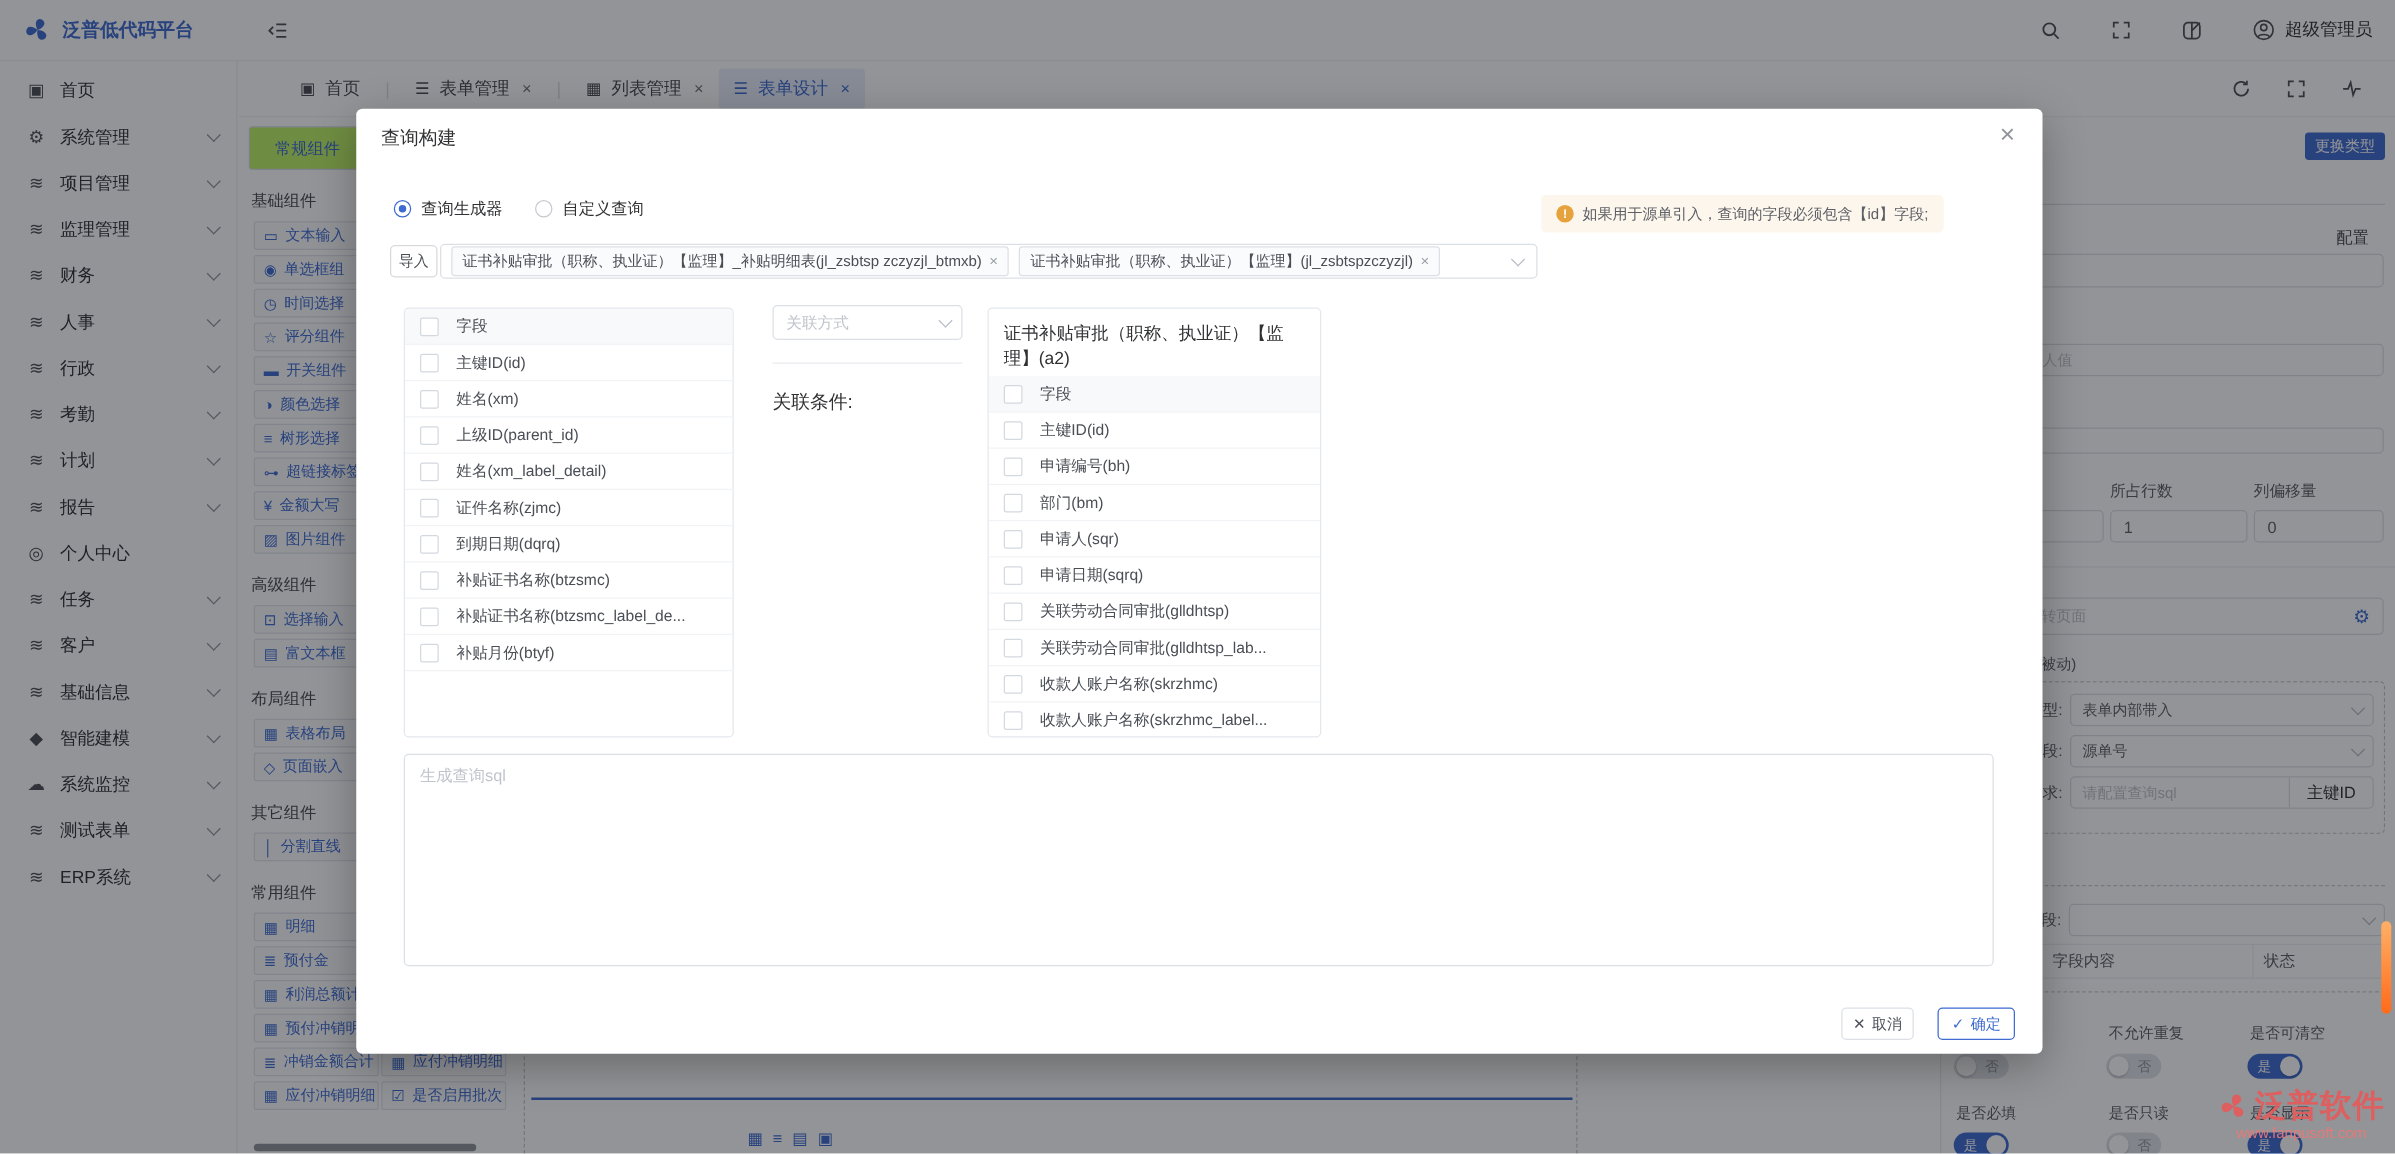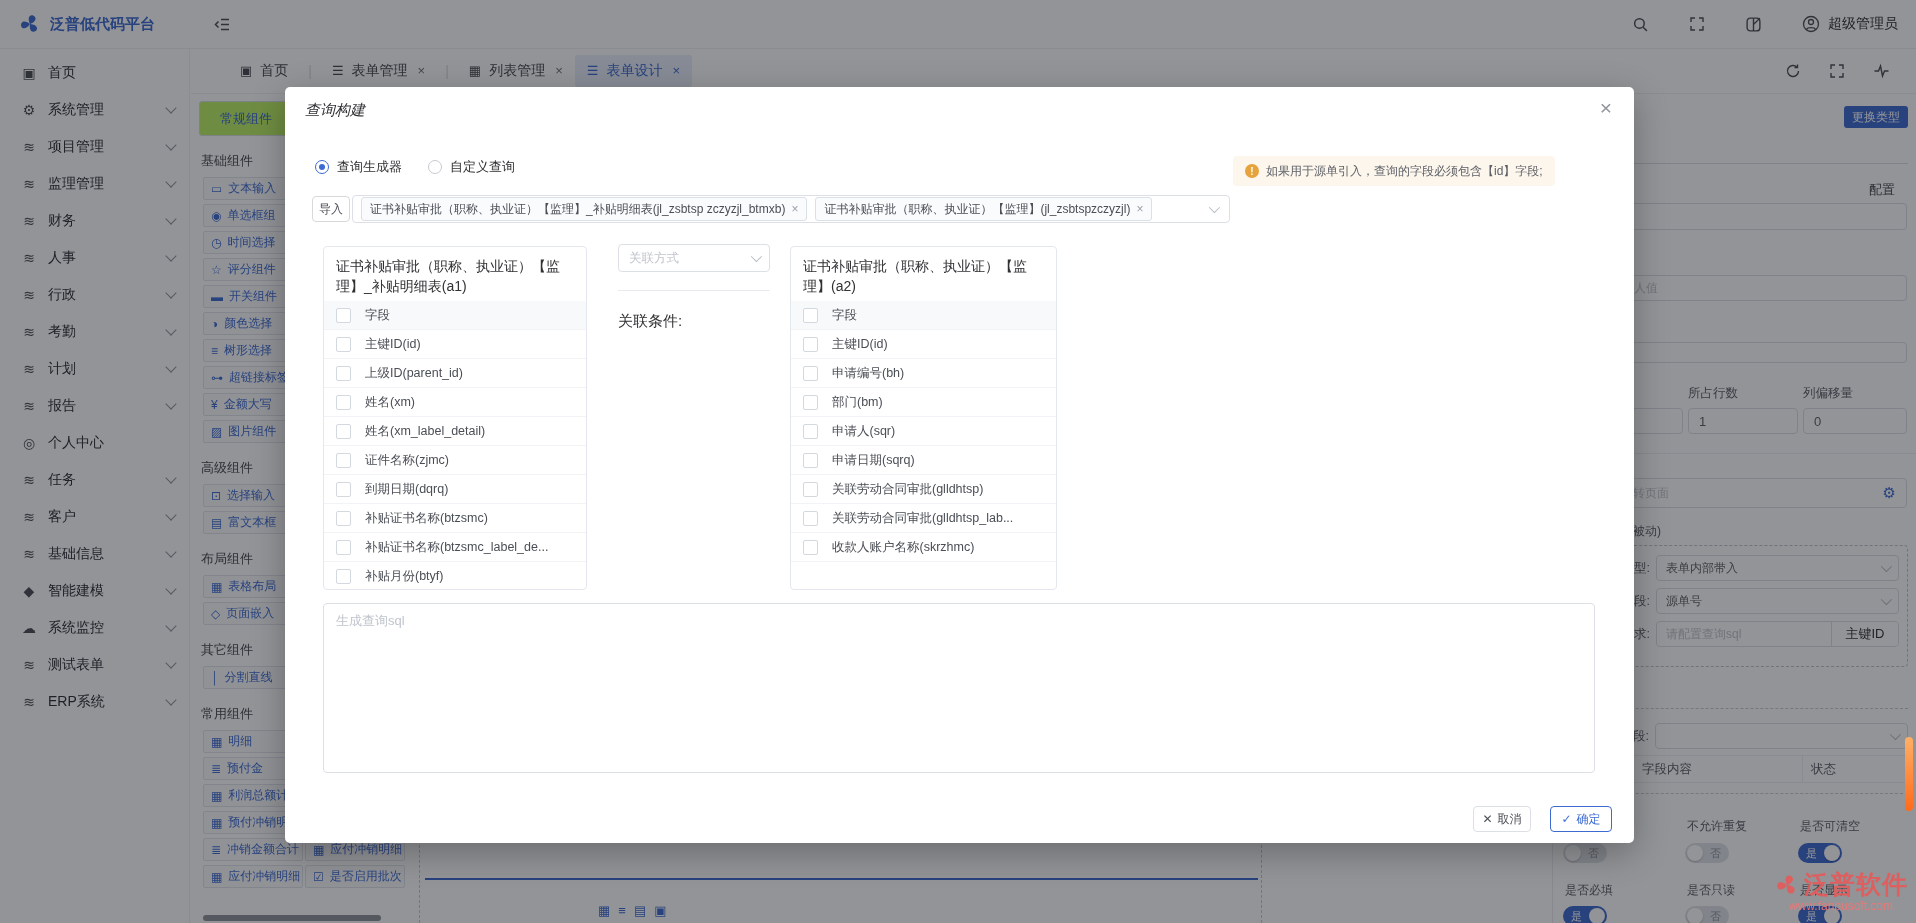--- a/index.html
+++ b/index.html
@@ -596,21 +596,21 @@
       </span>
       <span class="wm-brand">泛普软件</span>
     </span>
     <span class="wm-site">www.fanpusoft.com</span>
   </div>
   <div class="vscroll"></div>
 
   <div class="overlay"></div>
 
   <section class="modal">
-    <h3 class="m-title" style="margin:0;font-weight:normal;font-style:italic;">查询构建</h3>
+    <h3 class="m-title" style="margin:0;font-weight:normal;">查询构建</h3>
     <span class="m-close">×</span>
 
     <div class="radio-row">
       <span class="radio-opt">
         <span class="rdo sel"></span>
         <span>查询生成器</span>
       </span>
       <span class="radio-opt">
         <span class="rdo"></span>
         <span>自定义查询</span>
@@ -629,36 +629,35 @@
         <span class="tag-close">×</span>
       </span>
       <span class="tag">
         <span>证书补贴审批（职称、执业证）【监理】(jl_zsbtspzczyzjl)</span>
         <span class="tag-close">×</span>
       </span>
       <span class="caret src-caret"></span>
     </div>
 
     <div class="ftable" style="left:38px;" id="leftTable">
-        <div class="ft-title">证书补贴审批（职称、执业证）【监理】_补贴明细表(a1)</div>
         <div class="ft-row head">
           <span class="cbx"></span>
           <span class="ft-lab">字段</span>
         </div>
         <div class="ft-row">
           <span class="cbx"></span>
           <span class="ft-lab">主键ID(id)</span>
         </div>
         <div class="ft-row">
           <span class="cbx"></span>
+          <span class="ft-lab">姓名(xm)</span>
+        </div>
+        <div class="ft-row">
+          <span class="cbx"></span>
           <span class="ft-lab">上级ID(parent_id)</span>
-        </div>
-        <div class="ft-row">
-          <span class="cbx"></span>
-          <span class="ft-lab">姓名(xm)</span>
         </div>
         <div class="ft-row">
           <span class="cbx"></span>
           <span class="ft-lab">姓名(xm_label_detail)</span>
         </div>
         <div class="ft-row">
           <span class="cbx"></span>
           <span class="ft-lab">证件名称(zjmc)</span>
         </div>
         <div class="ft-row">
@@ -716,20 +715,24 @@
           <span class="cbx"></span>
           <span class="ft-lab">关联劳动合同审批(glldhtsp)</span>
         </div>
         <div class="ft-row">
           <span class="cbx"></span>
           <span class="ft-lab">关联劳动合同审批(glldhtsp_lab...</span>
         </div>
         <div class="ft-row">
           <span class="cbx"></span>
           <span class="ft-lab">收款人账户名称(skrzhmc)</span>
+        </div>
+        <div class="ft-row">
+          <span class="cbx"></span>
+          <span class="ft-lab">收款人账户名称(skrzhmc_label...</span>
         </div>
       </div>
 
     <div class="sql-box">
       <span class="sql-ph">生成查询sql</span>
     </div>
 
     <button class="m-btn btn-cancel">
       <span>✕</span>
       <span>取消</span>

